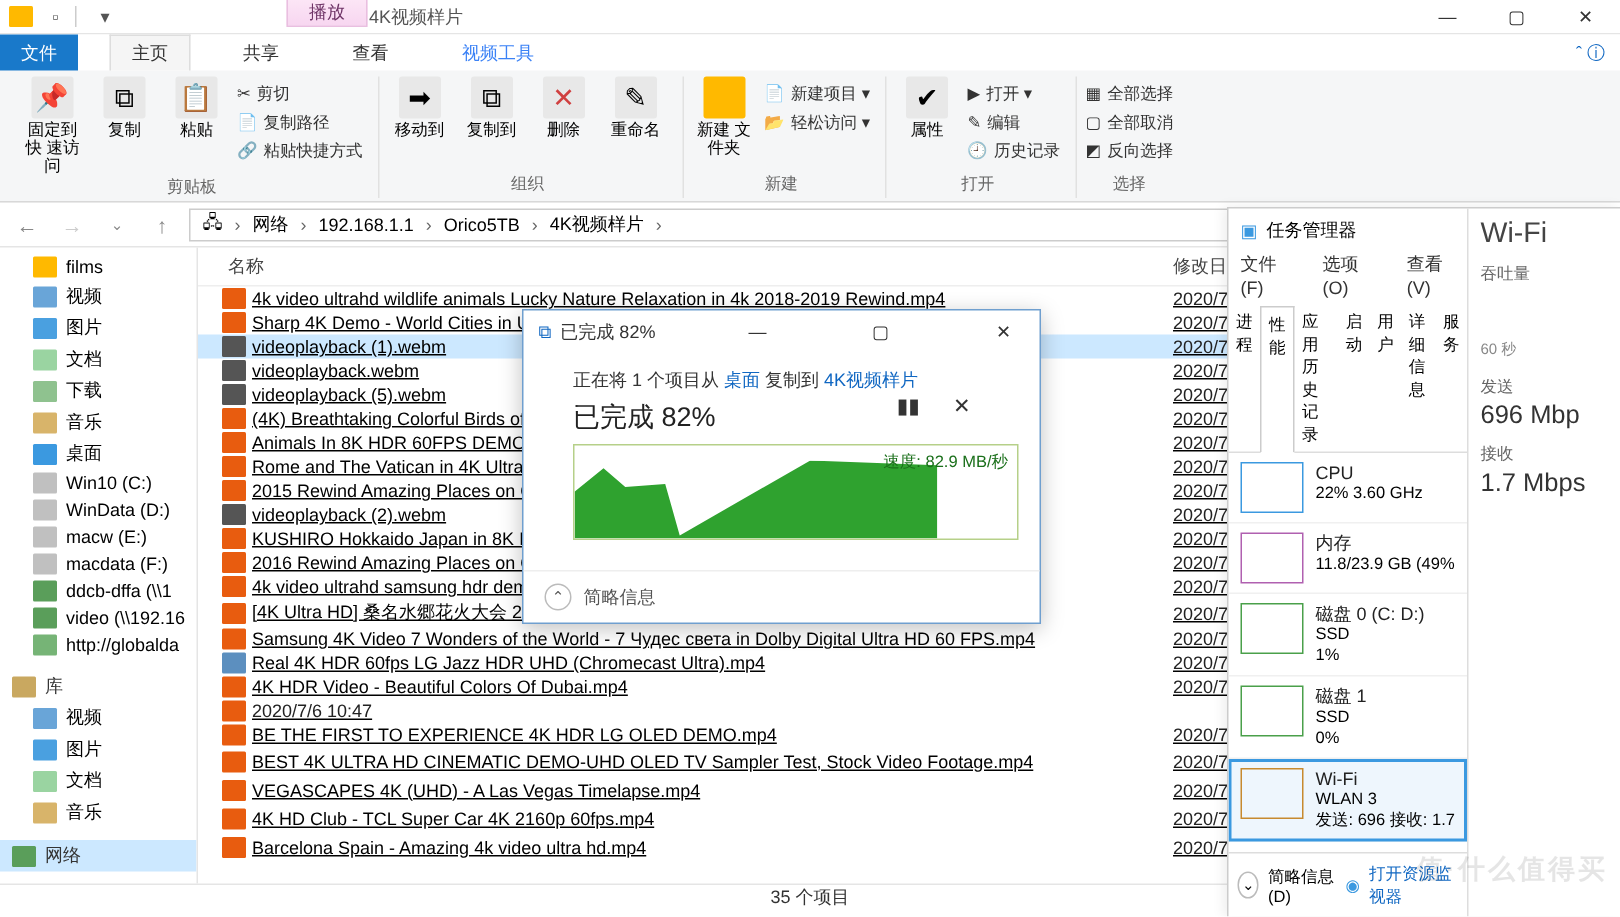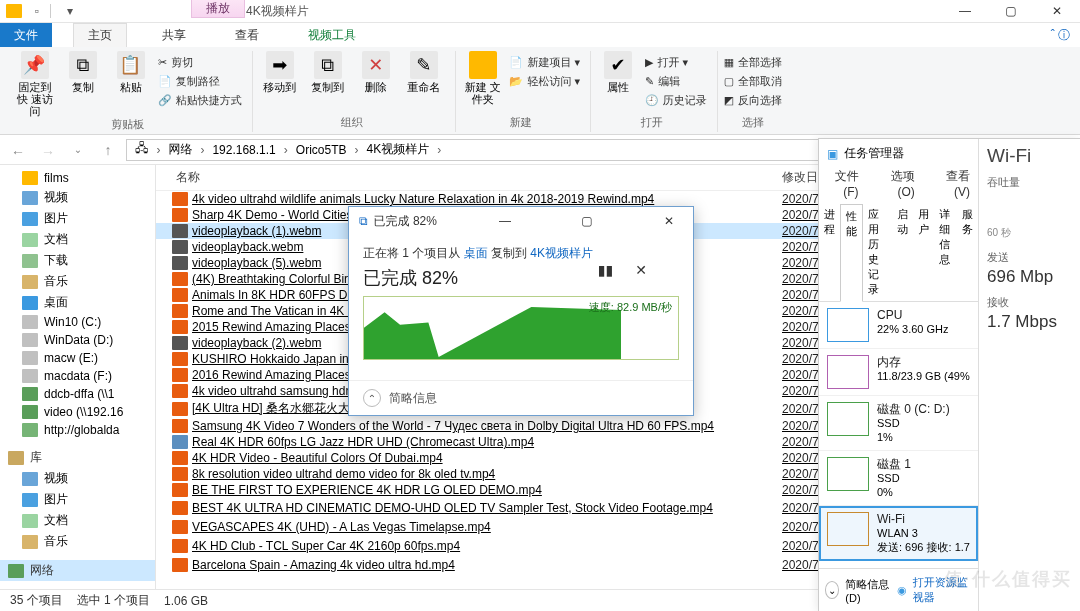--- a/index.html
+++ b/index.html
@@ -13,21 +13,21 @@
 #play { background:linear-gradient(#fce6f6,#f7d6f0); padding:2px 14px; color:#6e3366; font-size:12px; border:1px solid #e9bfe0;}
 .qbar .wtitle { position:absolute; left:246px; top:3px; color:#555; }
 .qbar .winbtns { margin-left:auto; display:flex; }
 .winbtn { width:46px; height:23px; display:flex; align-items:center; justify-content:center; color:#333; }
 
 
 .rtabs { height:24px; display:flex; align-items:stretch; background:#fff;gap:21px; }
 .rtab { padding:0 14px; display:flex; align-items:center; font-size:12px; color:#333; }
 .rtab.file { background:#1979ca; color:#fff; }
 .rtab.active { background:#f5f5f5; border:1px solid #ddd; border-bottom:none; }
-.rtab.vtool { position:relative; color:#15803d; }
+.rtab.vtool { position:relative; color:#3b82f6; }
 
 
 .ribbon { height:88px; background:#f5f6f7; border-bottom:1px solid #d8d8d8; display:flex; padding:4px 8px 2px; }
 .rgroup { border-right:1px solid #e1e1e1; padding:0 10px 0 6px; display:flex; flex-direction:column; }
 .rgroup .items { display:flex; gap:6px; flex:1; align-items:flex-start; }
 .rgroup .gname { text-align:center; font-size:11px; color:#666; padding-bottom:2px;}
 .rbtn-lg { display:flex; flex-direction:column; align-items:center; width:42px; gap:2px; }
 .rbtn-lg .ri { width:28px; height:28px; background:#e8e8e8; border-radius:2px; display:flex; align-items:center; justify-content:center; font-size:18px; }
 .rbtn-lg .rl { font-size:11px; text-align:center; line-height:12px; }
 .rbtn-sm { display:flex; align-items:center; gap:4px; font-size:11px; color:#333; }
@@ -35,64 +35,64 @@
 
 
 .addr { height:30px; display:flex; align-items:center; padding:0 6px; gap:6px; border-bottom:1px solid #e5e5e5;}
 .nav-arrow { width:24px; height:24px; display:flex; align-items:center; justify-content:center; color:#888; font-size:14px;}
 .breadcrumb { flex:1; height:22px; border:1px solid #ccc; display:flex; align-items:center; padding:0 4px; gap:2px; font-size:12px; overflow:hidden;}
 .bc-item { padding:0 4px; display:flex; align-items:center; white-space:nowrap;}
 .bc-sep { color:#666; padding:0 2px; }
 
 
 .main { display:flex; height:calc(611px - 23px - 24px - 88px - 30px - 22px); }
-.sidebar { width:156px; border-right:1px solid #e5e5e5; overflow:hidden; padding-top:4px;}
+.sidebar { width:132px; border-right:1px solid #e5e5e5; overflow:hidden; padding-top:4px;}
 .sb-item { display:flex; align-items:center; gap:6px; padding:2px 4px 2px 22px; font-size:12px; white-space:nowrap;}
 .sb-item.cat { padding-left:8px; font-weight:400; color:#333;}
 .sb-ico { width:16px; height:14px; border-radius:1px; flex-shrink:0;}
 .i-fold { background:#ffb900;} .i-vid{background:#69a5d8;} .i-pic{background:#4aa0e0;}
 .i-doc{background:#9ad4a1;} .i-dl{background:#8fc28f;} .i-mus{background:#d8b46a;}
 .i-desk{background:#3b99e0;} .i-disk{background:#c0c0c0;} .i-net{background:#5a9e5a;} .i-http{background:#76b476;}
 .sb-item.sel{ background:#cce8ff;}
 
 
 .files { flex:1; overflow:hidden; position:relative;}
 .fhead { display:flex; border-bottom:1px solid #eee; font-size:12px; color:#444; padding:4px 0;}
 .col-name{ flex:1; padding-left:20px;font-family:Liberation Mono, monospace;} .col-date{ width:116px;} .col-type{width:90px;} .col-size{width:92px; text-align:right; padding-right:18px;}
 .frow { display:flex; font-size:12px; padding:1px 0; align-items:center;text-decoration:underline;}
 .frow.sel{ background:#cce8ff;}
 .fico{ width:16px; height:14px; background:#888; margin:0 4px 0 16px; flex-shrink:0; border-radius:1px;}
 .fico.vlc{ background:#e85c0f;} .fico.webm{ background:#555;} .fico.mp4gen{background:#5c8fbf;}
 .fname{ flex:1; white-space:nowrap; overflow:hidden; text-overflow:ellipsis;}
 .fdate{ width:116px; color:#222;} .ftype{width:90px;} .fsize{width:92px; text-align:right; padding-right:18px;}
 
-.status { height:22px; border-top:1px solid #e5e5e5; display:flex; align-items:center; padding:0 10px; font-size:12px; color:#333; gap:14px;}
+.status { height:22px; border-top:1px solid #e5e5e5; display:flex; align-items:center; padding:0 10px; font-size:12px; color:#333; gap:14px;flex-direction:column;}
 
 
 .dialog { position:absolute; left:348px; top:206px; width:346px; background:#fff; border:1px solid #6f9fcf; box-shadow:0 3px 14px rgba(0,0,0,.25); }
 .dlg-title { height:28px; display:flex; align-items:center; padding:0 10px; font-size:12px; color:#333;}
 .dlg-title .dclose{ margin-left:auto; width:28px; text-align:center; color:#333;}
-.dlg-body { padding:10px 14px 12px; }
+.dlg-body { padding:10px 14px 12px;margin-left:19px; }
 .dlg-line { font-size:12px; color:#333; margin-bottom:4px;}
 .dlg-line a{ color:#1067c2; text-decoration:none;}
 .dlg-pct { font-size:18px; color:#222; margin:2px 0 6px;}
 .dlg-ctrl{ position:absolute; right:46px; top:55px; display:flex; gap:22px; font-size:14px; color:#333;}
 .dlg-graph{ height:64px; border:1px solid #b6d089; position:relative; margin:6px 0 8px; background:#fff;}
 .dlg-graph .fill{ position:absolute; left:0; bottom:0; width:82%; background:#2fa22f; height:52px; clip-path:polygon(0 40%,8% 10%,14% 34%,25% 30%,29% 96%,65% 0,100% 6%,100% 100%,0 100%);}
 .dlg-graph .rate{ position:absolute; right:6px; top:3px; font-size:11px; color:#1a6f1a;}
 .dlg-info{ font-size:11.5px; color:#555; line-height:17px;}
 .dlg-foot{ border-top:1px solid #eee; padding:8px 14px; display:flex; align-items:center; gap:8px; font-size:12px; color:#555;}
 .chev{ width:18px; height:18px; border:1px solid #bbb; border-radius:50%; display:flex; align-items:center; justify-content:center; font-size:10px;}
 
 
 .tm { position:absolute; right:0; top:138px; width:262px; bottom:0; background:#fff; border-left:1px solid #ccc; border-top:1px solid #ccc; box-shadow:-2px 0 8px rgba(0,0,0,.08); display:flex;}
 .tm-left{ width:160px; border-right:1px solid #ddd; display:flex; flex-direction:column;}
 .tm-right{ flex:1; padding:6px 8px; position:relative;}
 .tm-title{ padding:6px 8px; font-size:12px; display:flex; align-items:center; gap:6px;}
-.tm-menu{ padding:0 8px 4px; font-size:12px; color:#333; display:flex; gap:23px;text-align:right;}
+.tm-menu{ padding:0 8px 4px; font-size:12px; color:#333; display:flex; gap:23px;}
 .tm-tabs{ display:flex; gap:0; font-size:11px; border-bottom:1px solid #ddd;}
 .tm-tab{ padding:4px 5px;} .tm-tab.active{ border:1px solid #ccc; border-bottom:1px solid #fff; position:relative; top:1px; background:#fff;}
 .tm-items{ flex:1; overflow:hidden;}
 .tm-item{ display:flex; gap:8px; padding:6px 8px; border-bottom:1px solid #f0f0f0;}
 .tm-item.sel{ outline:2px solid #3b99e0; outline-offset:-2px; background:#eef6fd;}
 .tm-chart{ width:42px; height:34px; border:1px solid; position:relative;}
 .tm-chart.cpu{ border-color:#3b99e0;} .tm-chart.mem{border-color:#b060b0;} .tm-chart.disk{border-color:#4aa04a;} .tm-chart.wifi{border-color:#c78a2f;}
 .tm-meta{ font-size:11px; line-height:14px;}
 .tm-meta .hd{ font-size:12px; color:#222;}
 .tm-foot{ border-top:1px solid #ddd; padding:6px; font-size:11px; display:flex; align-items:center; gap:6px;}
@@ -440,21 +440,20 @@
         </div>
         <div class="frow">
           <div class="fico vlc"></div>
           <div class="fname">4K HDR Video  - Beautiful Colors Of Dubai.mp4</div>
           <div class="fdate">2020/7/6 11:23</div>
           <div class="ftype"></div>
           <div class="fsize"></div>
         </div>
         <div class="frow">
           <div class="fico vlc"></div>
-          <div class="fname">8k resolution video ultrahd demo video for 8k oled tv.mp4</div>
           <div class="fdate">2020/7/6 10:47</div>
           <div class="ftype"></div>
           <div class="fsize"></div>
         </div>
         <div class="frow">
           <div class="fico vlc"></div>
           <div class="fname">BE THE FIRST TO EXPERIENCE 4K HDR LG OLED DEMO.mp4</div>
           <div class="fdate">2020/7/6 11:36</div>
           <div class="ftype"></div>
           <div class="fsize"></div>

